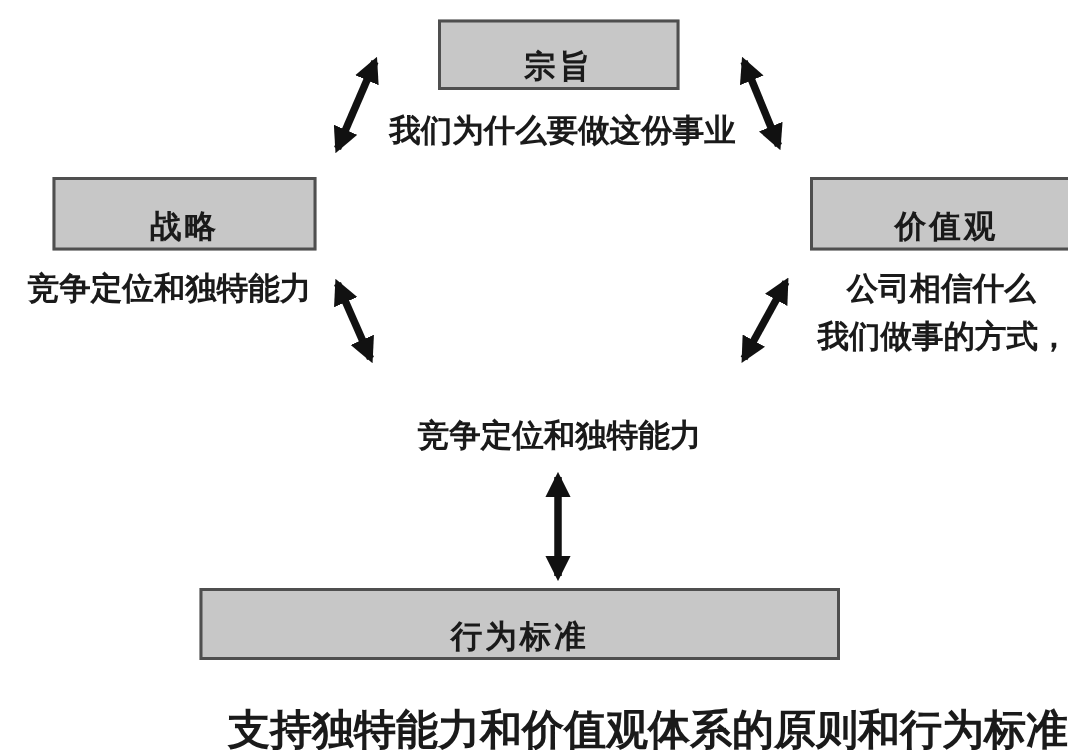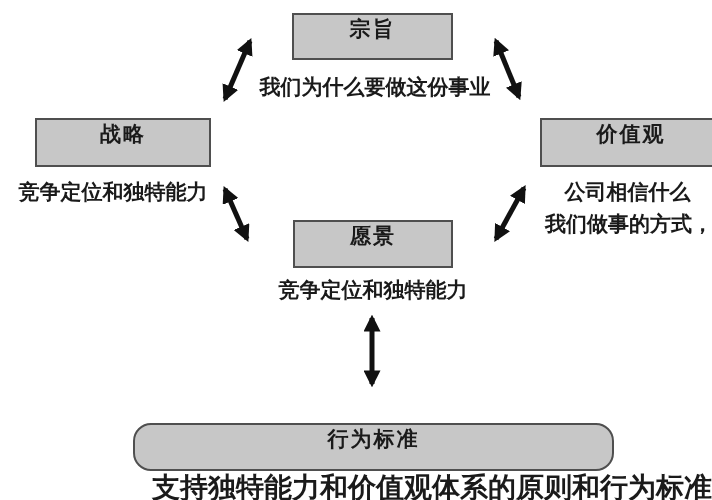--- a/index.html
+++ b/index.html
@@ -20,21 +20,21 @@
     position: absolute;
     left: 0; top: 0;
     width: 712px; height: 500px;
   }
   .node-box {
     position: absolute;
     box-sizing: border-box;
     background: var(--box-fill, #c7c7c7);
     border: 2px solid var(--box-border, #4f4f4f);
     display: flex;
-    align-items: flex-start;
+    align-items: flex-end;
     justify-content: center;
   }
   .node-label {
     font-size: 21px;
     font-weight: bold;
     letter-spacing: 2px;
     color: var(--text, #1a1a1a);
     white-space: nowrap;
   }
   .caption {
@@ -47,21 +47,21 @@
     white-space: nowrap;
     text-align: center;
   }
   .caption.centered { }
 
   
   #box-purpose   { left: 292px; top: 13px;  width: 161px; height: 47px; }
   #box-strategy  { left: 35px;  top: 118px; width: 176px; height: 49px; }
   #box-values    { left: 540px; top: 118px; width: 182px; height: 49px; }
   #box-vision    { left: 293px; top: 220px; width: 160px; height: 48px; }
-  #box-standards { left: 133px; top: 423px; width: 481px; height: 48px; border-radius: 18px; }
+  #box-standards { left: 133px; top: 392px; width: 427px; height: 48px; }
 
   #cap-purpose   { left: 230px; top: 71px;  width: 290px; }
   #cap-strategy  { left: 18px;  top: 176px; width: 190px; }
   #cap-values    { left: 545px; top: 176px; width: 165px; }
   #cap-vision    { left: 263px; top: 274px; width: 220px; }
   #cap-standards { left: 152px; top: 472px; width: 420px; font-size: 28px; }
 </style>
 </head>
 <body>
 
@@ -91,23 +91,20 @@
   <div class="caption" id="cap-strategy">竞争定位和独特能力</div>
 
   <div class="node-box" id="box-values">
     <span class="node-label">价值观</span>
   </div>
   <div class="caption" id="cap-values">
     <div>公司相信什么</div>
     <div>我们做事的方式，</div>
   </div>
 
-  <div class="node-box" id="box-vision">
-    <span class="node-label">愿景</span>
-  </div>
   <div class="caption centered" id="cap-vision">竞争定位和独特能力</div>
 
   <div class="node-box" id="box-standards">
     <span class="node-label">行为标准</span>
   </div>
   <div class="caption centered" id="cap-standards">支持独特能力和价值观体系的原则和行为标准</div>
 
 </div>
 
 </body></html>

